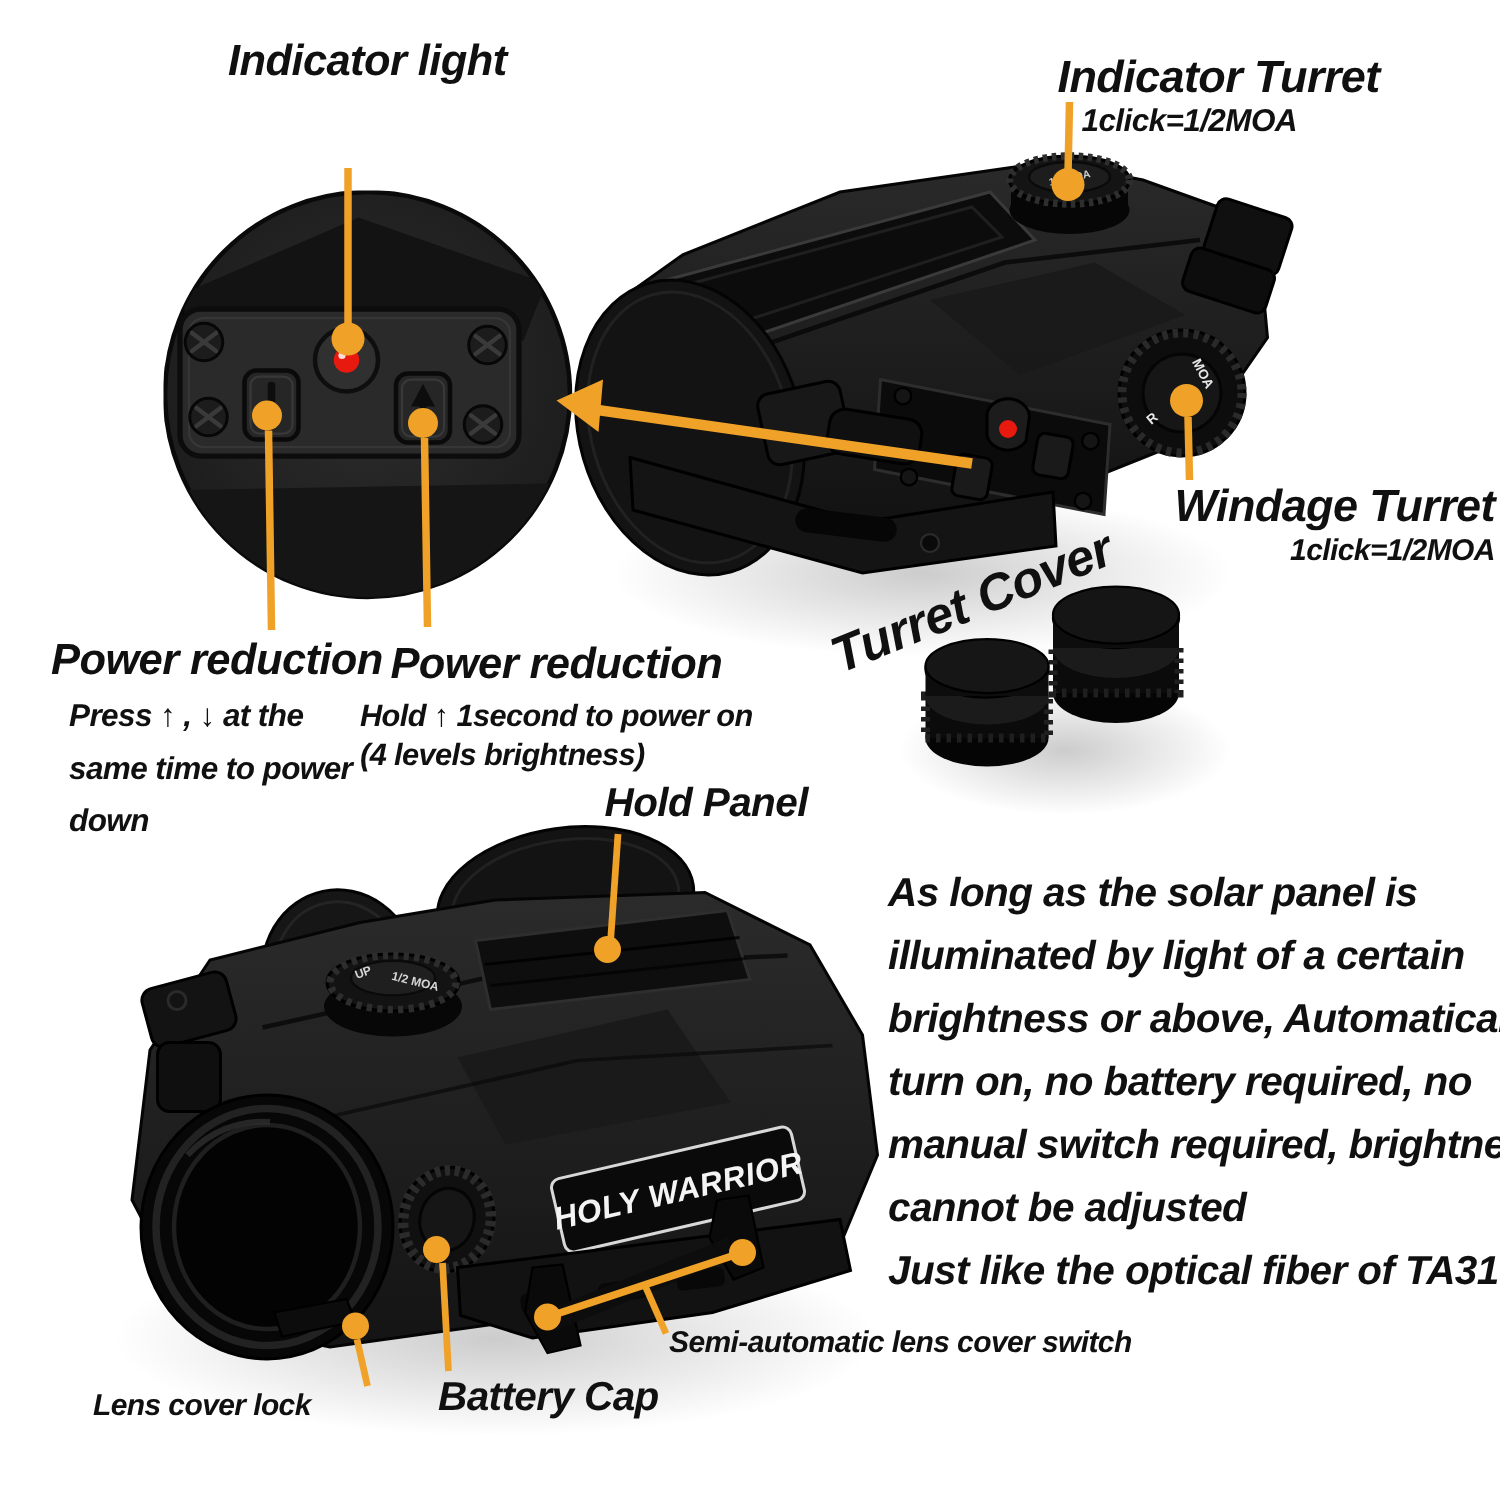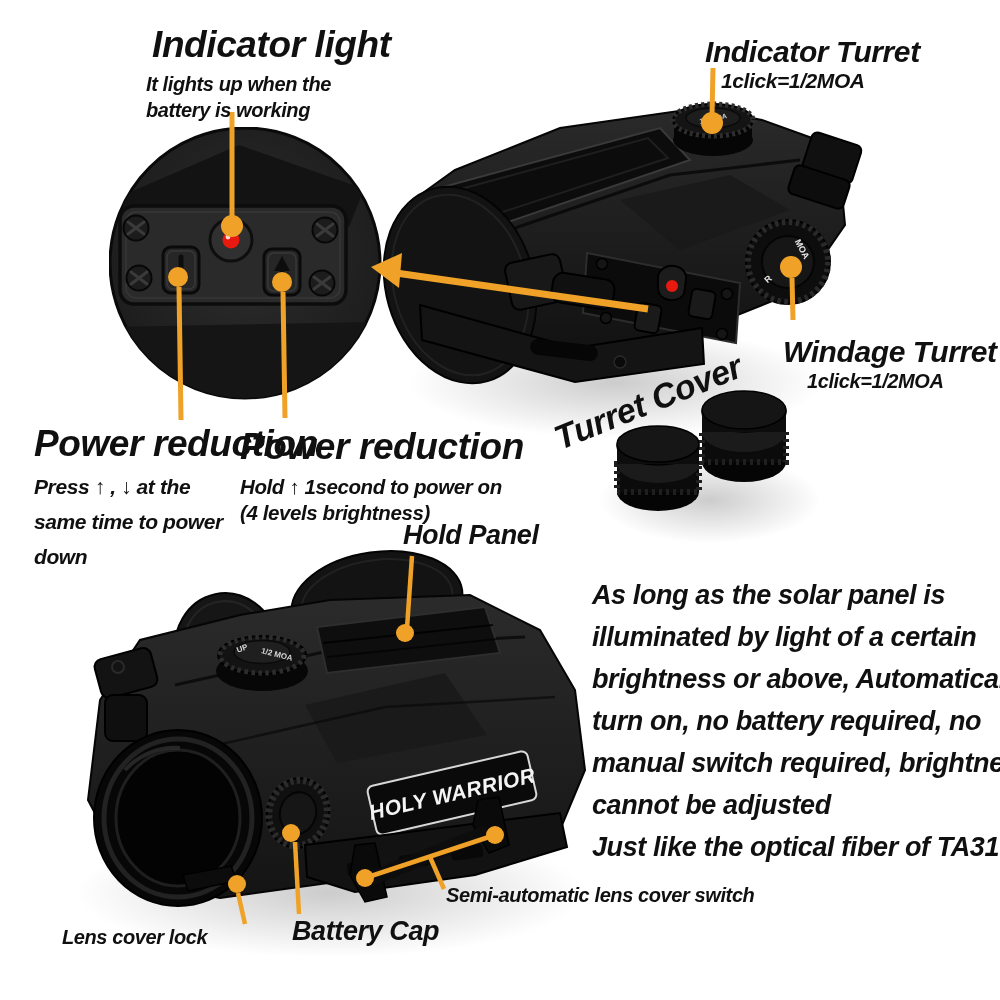--- a/index.html
+++ b/index.html
@@ -1,22 +1,22 @@
 <!DOCTYPE html>
 <html style="--accent: #F0A228; --led: #E8190F;"><head>
 <meta charset="utf-8">
 <style>
   html,body{margin:0;padding:0;background:#fff;}
   #canvas{position:relative;width:1000px;height:1000px;background:#ffffff;overflow:hidden;
           font-family:"Liberation Sans",sans-serif;color:#101010;}
   .ann{position:absolute;font-style:italic;font-weight:700;letter-spacing:-0.4px;white-space:nowrap;}
-  .ann .t-big{font-size:37px;line-height:1.05;text-align:center;}
+  .ann .t-big{font-size:29px;line-height:1.05;text-align:center;}
   .ann .t-xl{font-size:30px;line-height:1.05;}
   .ann .t-sub{font-size:20px;line-height:26px;}
-  .ann .t-sub2{font-size:21px;line-height:35px;}
+  .ann .t-sub2{font-size:21px;line-height:35px;margin-left:12px;}
   .note-line{font-size:27px;line-height:42px;font-style:italic;font-weight:700;letter-spacing:-0.4px;white-space:nowrap;}
   .shadow{position:absolute;background:radial-gradient(ellipse,rgba(0,0,0,0.20) 0%,rgba(0,0,0,0.0) 68%);}
   svg{position:absolute;display:block;}
   .accent-fill{fill:var(--accent);}
   .accent-stroke{stroke:var(--accent);}
   #callouts{pointer-events:none;}
 </style>
 </head>
 <body>
 
@@ -245,32 +245,28 @@
       <circle cx="291" cy="833" r="9"></circle>
       <circle cx="237" cy="884" r="9"></circle>
       <circle cx="365" cy="878" r="9"></circle>
       <circle cx="495" cy="835" r="9"></circle>
       <polygon points="371,267 402,253 399,288"></polygon>
     </g>
   </svg>
 
   <div class="ann" style="left:146px;top:26px;">
     <div class="t-big" style="padding-left:6px;">Indicator light</div>
-    <div class="t-sub" style="margin-top:6px;">
-      <div>It lights up when the</div>
-      <div>battery is working</div>
-    </div>
   </div>
 
   <div class="ann" style="left:705px;top:36px;">
     <div class="t-xl">Indicator Turret</div>
     <div class="t-sub" style="margin-left:16px;font-size:21px;">1click=1/2MOA</div>
   </div>
 
-  <div class="ann" style="left:783px;top:336px;">
+  <div class="ann" style="left:783px;top:322px;text-align:right;">
     <div class="t-xl">Windage Turret</div>
     <div class="t-sub" style="margin-left:24px;">1click=1/2MOA</div>
   </div>
 
   <div class="ann" style="left:556px;top:420px;transform:rotate(-22deg);transform-origin:0 50%;font-size:34px;">Turret Cover</div>
 
   <div class="ann" style="left:34px;top:425px;">
     <div class="t-big">Power reduction</div>
     <div class="t-sub2" style="margin-top:5px;">
       <div>Press ↑ , ↓ at the</div>

